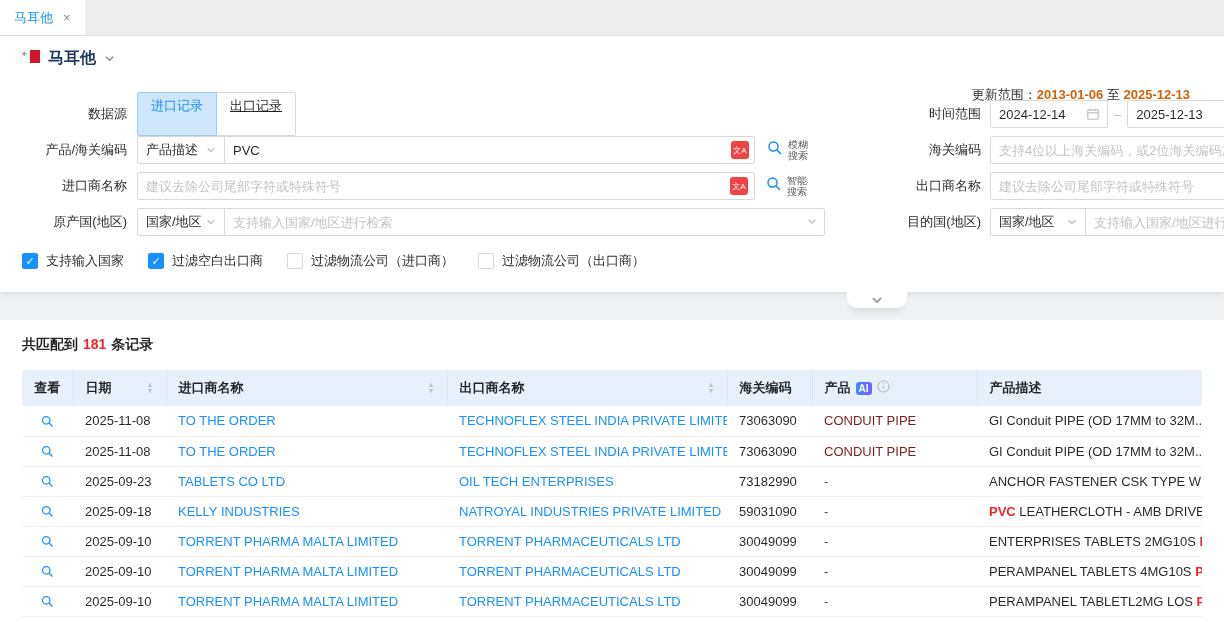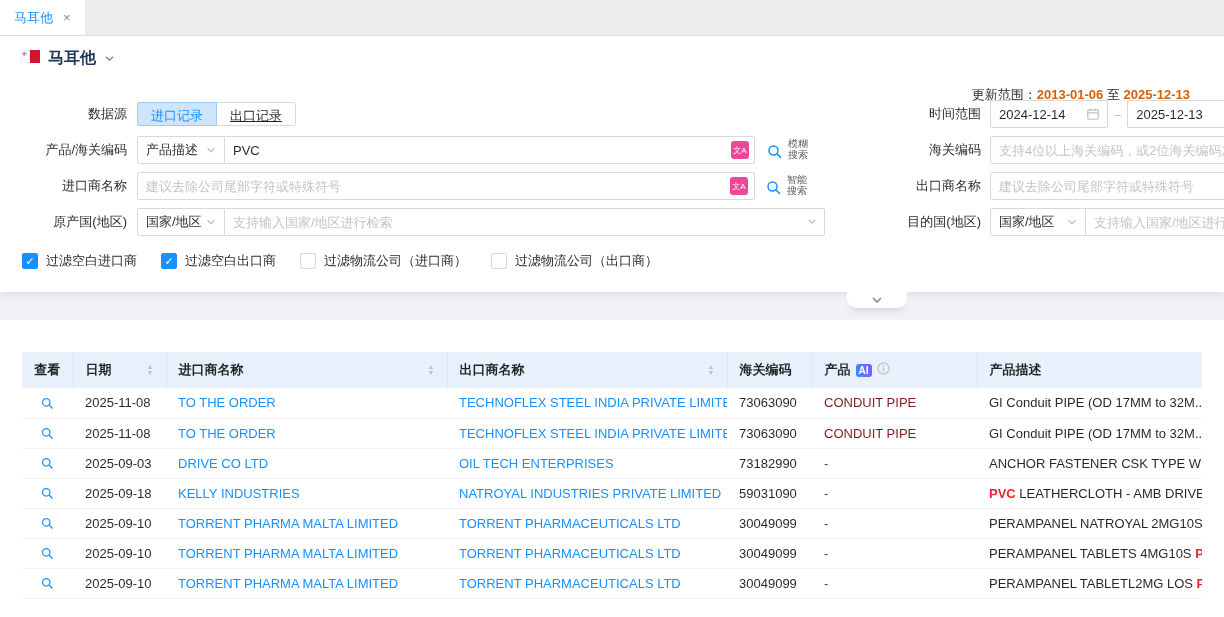--- a/index.html
+++ b/index.html
@@ -20,36 +20,36 @@
   .title-caret { color:#8c8c8c; margin-top:3px; }
   .update-range { position:absolute; top:50px; right:34px; font-size:13px; white-space:nowrap; }
   .update-range b { color:#d4610a; font-weight:bold; }
   
   .frow { height:36px; display:flex; align-items:center; position:relative; }
   .frow-first { margin-top:16px; }
   .flabel { width:137px; text-align:right; padding-right:10px; flex:none; }
   .rgroup { position:absolute; left:866px; top:50%; transform:translateY(-50%); display:flex; align-items:center; }
   .rlabel { width:124px; text-align:right; padding-right:9px; flex:none; }
   .seg { display:flex; }
-  .seg-btn { height:24px; line-height:26px; padding:0 13px; border:1px solid #d9d9d9; background:#fff; cursor:pointer; }
+  .seg-btn { height:44px; line-height:26px; padding:0 13px; border:1px solid #d9d9d9; background:#fff; cursor:pointer; }
   .seg-btn:first-child { border-radius:2px 0 0 2px; }
   .seg-btn:last-child { border-radius:0 2px 2px 0; margin-left:-1px;text-decoration:underline; }
   .seg-btn.active { background:#cfe6fa; color:#1890ff; border-color:#9ecdf2; z-index:1; }
   .inp { height:28px; border:1px solid #d9d9d9; border-radius:2px; padding:0 8px; font-size:13px;
          color:rgba(0,0,0,.85); font-family:inherit; outline:none; background:#fff; }
   .inp::placeholder { color:#c3c3c3; }
   .sel { height:28px; border:1px solid #d9d9d9; border-radius:2px 0 0 2px; background:#fff; display:flex;
          align-items:center; justify-content:space-between; padding:0 8px; cursor:pointer; flex:none; }
   .joined { margin-left:-1px; border-radius:0 2px 2px 0; }
   .iwrap { position:relative; display:flex; }
   .trans-icon { position:absolute; right:7px; top:50%; transform:translateY(-50%); width:18px; height:18px;
-                background:#ec4899; border-radius:3px; color:#fff; font-size:8px; display:flex;
+                background:#ef4444; border-radius:3px; color:#fff; font-size:8px; display:flex;
                 align-items:center; justify-content:center; cursor:pointer; }
   .in-caret { position:absolute; right:9px; top:50%; transform:translateY(-50%); }
-  .search-adorn { display:flex; align-items:flex-end; gap:4px; margin-left:10px; cursor:pointer;font-family:Liberation Mono, monospace; }
+  .search-adorn { display:flex; align-items:flex-start; gap:4px; margin-left:10px; cursor:pointer; }
   .adorn-txt { font-size:10px; line-height:11px; color:#595959; }
   .datebox { width:118px; display:flex; align-items:center; }
   .datebox .inp { width:100%; padding-right:24px; }
   .cal-icon { margin-left:-22px; display:flex; }
   .dash-sep { color:#bfbfbf; margin:0 6px; }
   
   .cbrow { display:flex; align-items:center; gap:24px; padding-left:22px; margin-top:6px; height:30px; }
   .cbitem { display:flex; align-items:center; gap:8px; cursor:pointer; }
   .cb { width:16px; height:16px; border:1px solid #d9d9d9; border-radius:2px; background:#fff;
         display:flex; align-items:center; justify-content:center; color:transparent; font-size:11px; }
@@ -211,21 +211,21 @@
             <path d="M2 4 L6 8 L10 4" fill="none" stroke="#bfbfbf" stroke-width="1.6"></path>
           </svg>
       </div>
       <input class="inp joined" style="width: 210px;" placeholder="支持输入国家/地区进行检索">
     </div>
   </div>
 
   <div class="cbrow">
     <label class="cbitem">
       <span class="cb checked">✓</span>
-      <span>过滤空白进口商</span>
+      <span>支持输入国家</span>
     </label>
     <label class="cbitem">
       <span class="cb checked">✓</span>
       <span>过滤空白出口商</span>
     </label>
     <label class="cbitem">
       <span class="cb">✓</span>
       <span>过滤物流公司（进口商）</span>
     </label>
     <label class="cbitem">
@@ -235,20 +235,23 @@
   </div>
 
   <div class="collapse-notch">
     <svg width="12" height="12" viewBox="0 0 12 12">
         <path d="M2 4 L6 8 L10 4" fill="none" stroke="#8c8c8c" stroke-width="1.6"></path>
       </svg>
   </div>
 </div>
 
 <div class="results">
+  <div class="summary">
+    <span>共匹配到</span><span class="count">181</span><span>条记录</span>
+  </div>
 
   <table>
     <colgroup>
         <col class="c1">
         <col class="c2">
         <col class="c3">
         <col class="c4">
         <col class="c5">
         <col class="c6">
         <col>
@@ -329,22 +332,22 @@
         <td class="c-product"><span>CONDUIT PIPE</span></td>
         <td><span>GI Conduit PIPE (OD 17MM to 32M...</span><span class="hl"></span><span></span></td>
       </tr>
       <tr>
         <td class="c-view"><span class="view-btn">
               <svg width="15" height="15" viewBox="0 0 24 24">
                 <circle cx="10" cy="10" r="6" fill="none" stroke="#1890ff" stroke-width="2"></circle>
                 <line x1="14.5" y1="14.5" x2="20" y2="20" stroke="#1890ff" stroke-width="2"></line>
               </svg>
             </span></td>
-        <td>2025-09-03</td>
-        <td><a>DRIVE CO LTD</a></td>
+        <td>2025-09-23</td>
+        <td><a>TABLETS CO LTD</a></td>
         <td><a>OIL TECH ENTERPRISES</a></td>
         <td>73182990</td>
         <td class="c-product"><span class="dash">-</span></td>
         <td><span>ANCHOR FASTENER CSK TYPE WITH ...</span><span class="hl"></span><span></span></td>
       </tr>
       <tr>
         <td class="c-view"><span class="view-btn">
               <svg width="15" height="15" viewBox="0 0 24 24">
                 <circle cx="10" cy="10" r="6" fill="none" stroke="#1890ff" stroke-width="2"></circle>
                 <line x1="14.5" y1="14.5" x2="20" y2="20" stroke="#1890ff" stroke-width="2"></line>
@@ -362,21 +365,21 @@
               <svg width="15" height="15" viewBox="0 0 24 24">
                 <circle cx="10" cy="10" r="6" fill="none" stroke="#1890ff" stroke-width="2"></circle>
                 <line x1="14.5" y1="14.5" x2="20" y2="20" stroke="#1890ff" stroke-width="2"></line>
               </svg>
             </span></td>
         <td>2025-09-10</td>
         <td><a>TORRENT PHARMA MALTA LIMITED</a></td>
         <td><a>TORRENT PHARMACEUTICALS LTD</a></td>
         <td>30049099</td>
         <td class="c-product"><span class="dash">-</span></td>
-        <td><span>PERAMPANEL NATROYAL 2MG10S </span><span class="hl">PVC</span></td>
+        <td><span>ENTERPRISES TABLETS 2MG10S </span><span class="hl">PVC</span></td>
       </tr>
       <tr>
         <td class="c-view"><span class="view-btn">
               <svg width="15" height="15" viewBox="0 0 24 24">
                 <circle cx="10" cy="10" r="6" fill="none" stroke="#1890ff" stroke-width="2"></circle>
                 <line x1="14.5" y1="14.5" x2="20" y2="20" stroke="#1890ff" stroke-width="2"></line>
               </svg>
             </span></td>
         <td>2025-09-10</td>
         <td><a>TORRENT PHARMA MALTA LIMITED</a></td>

